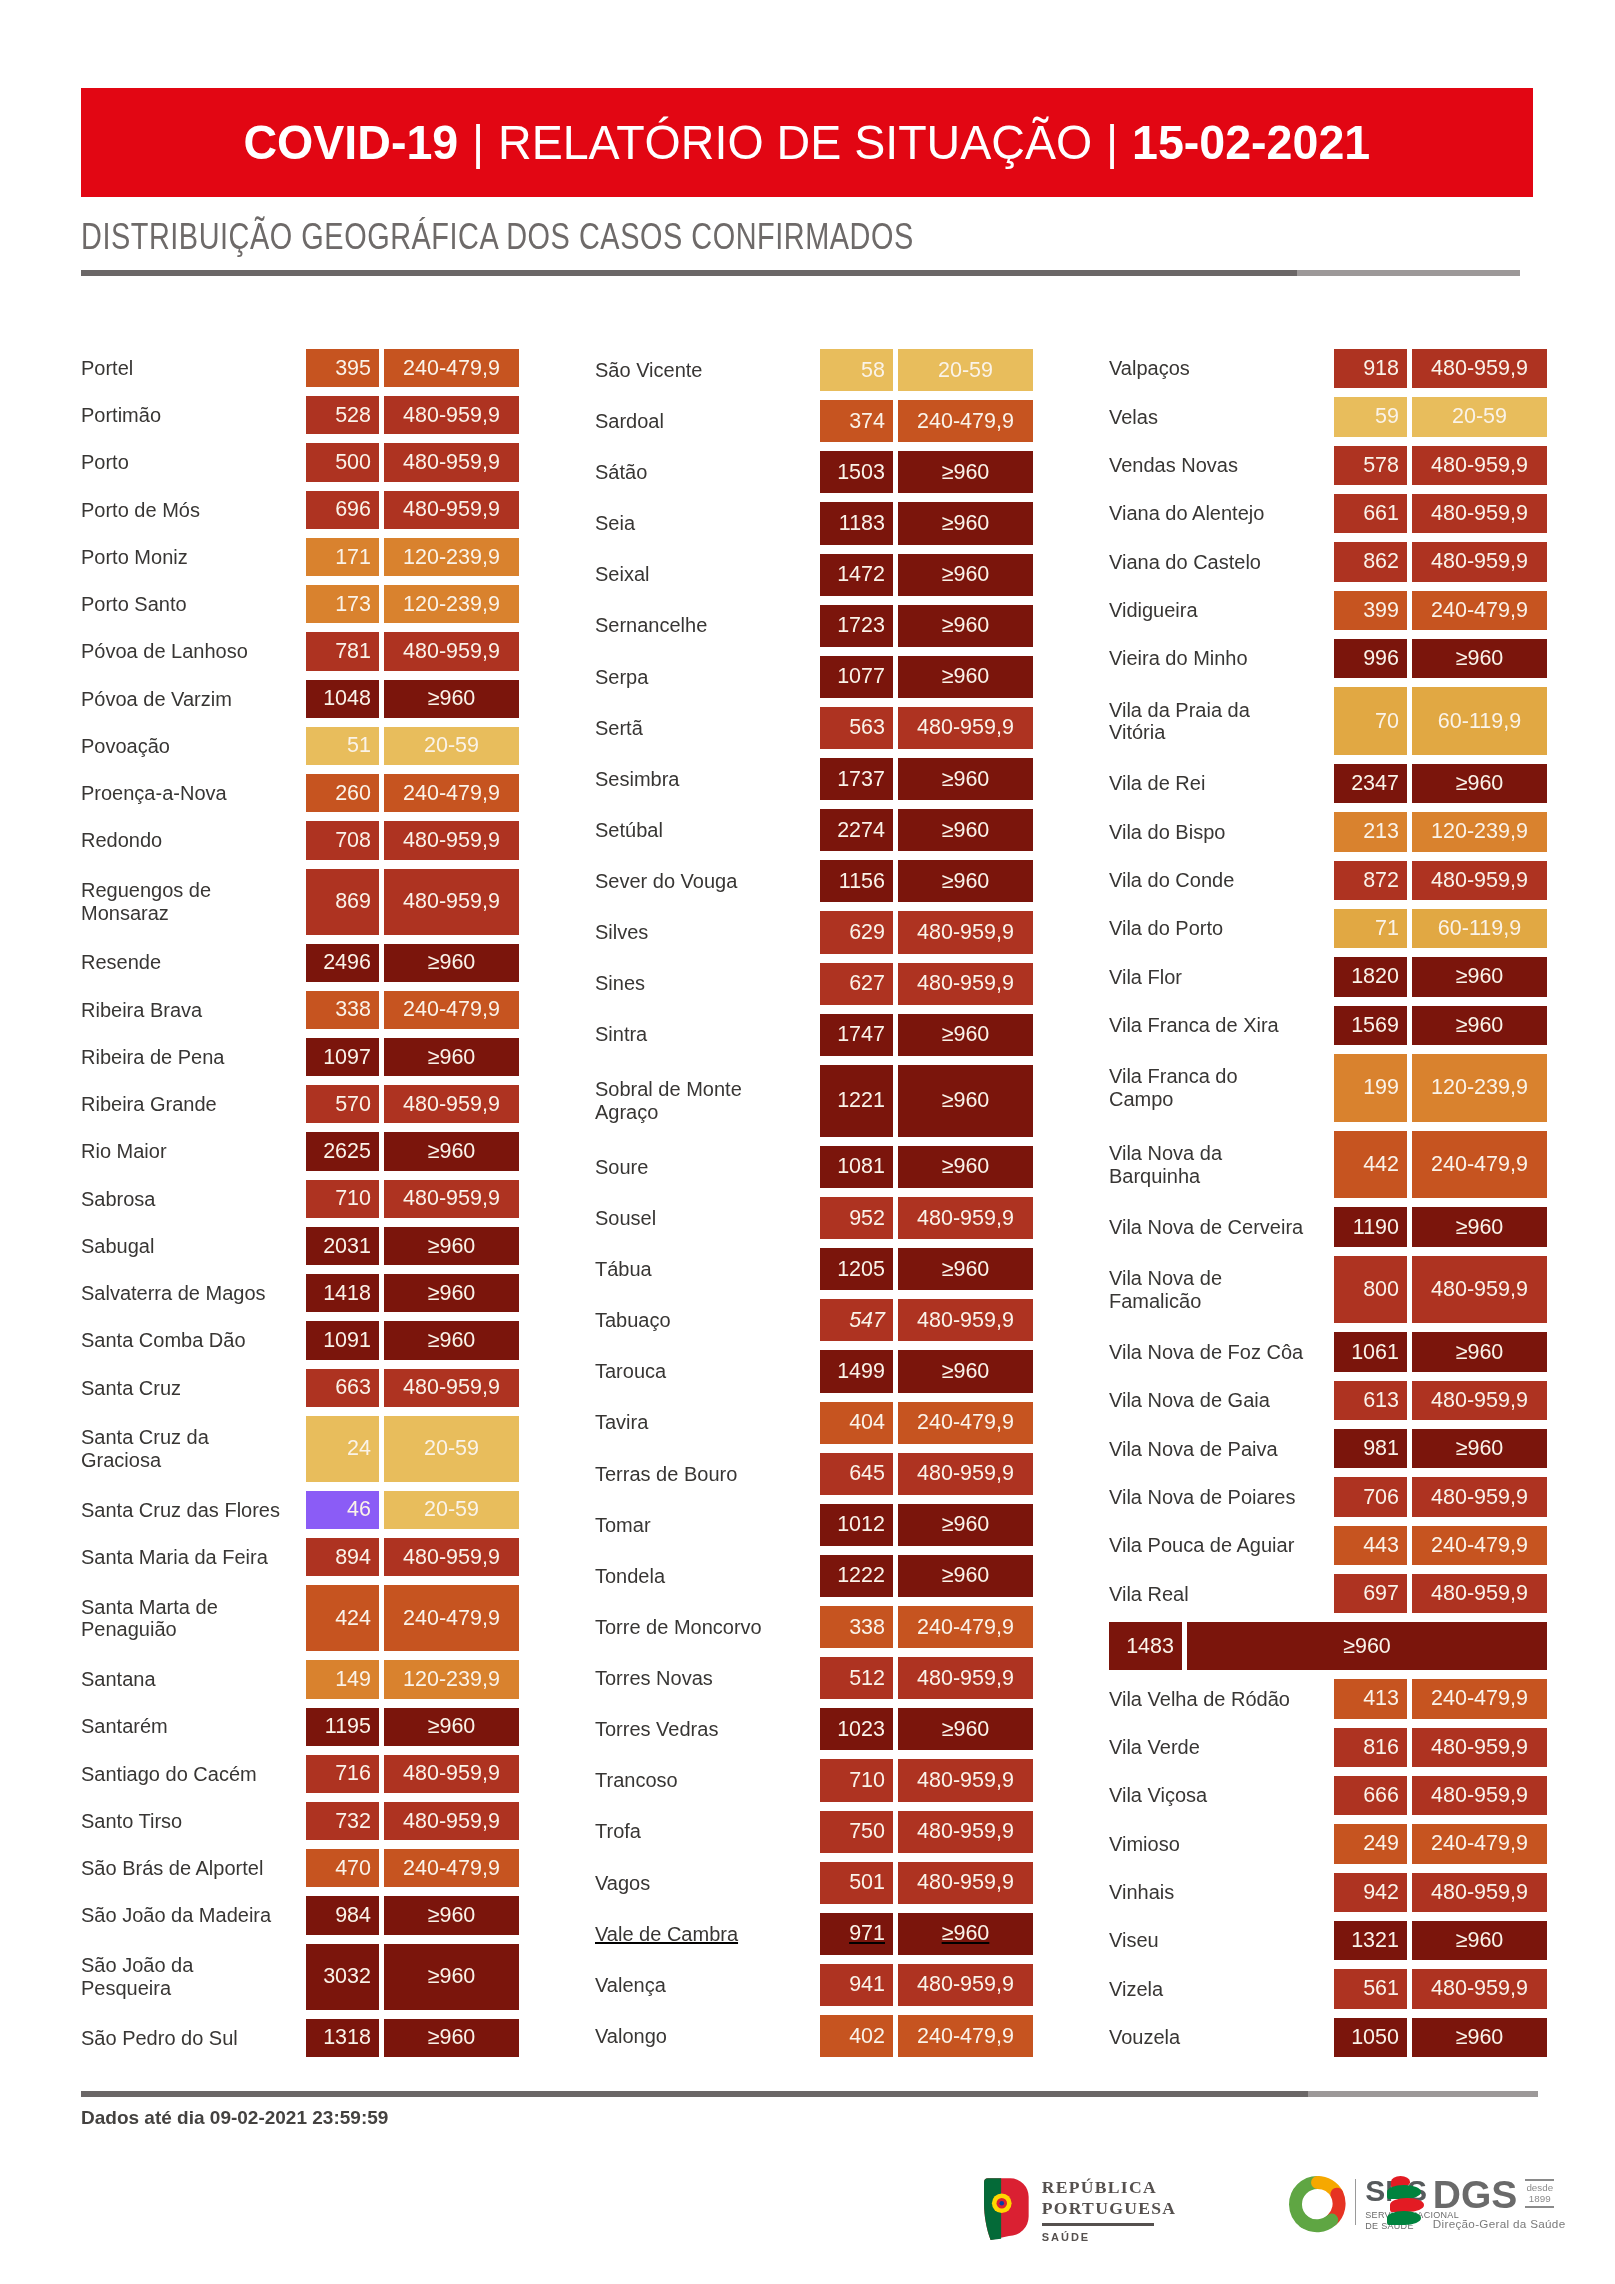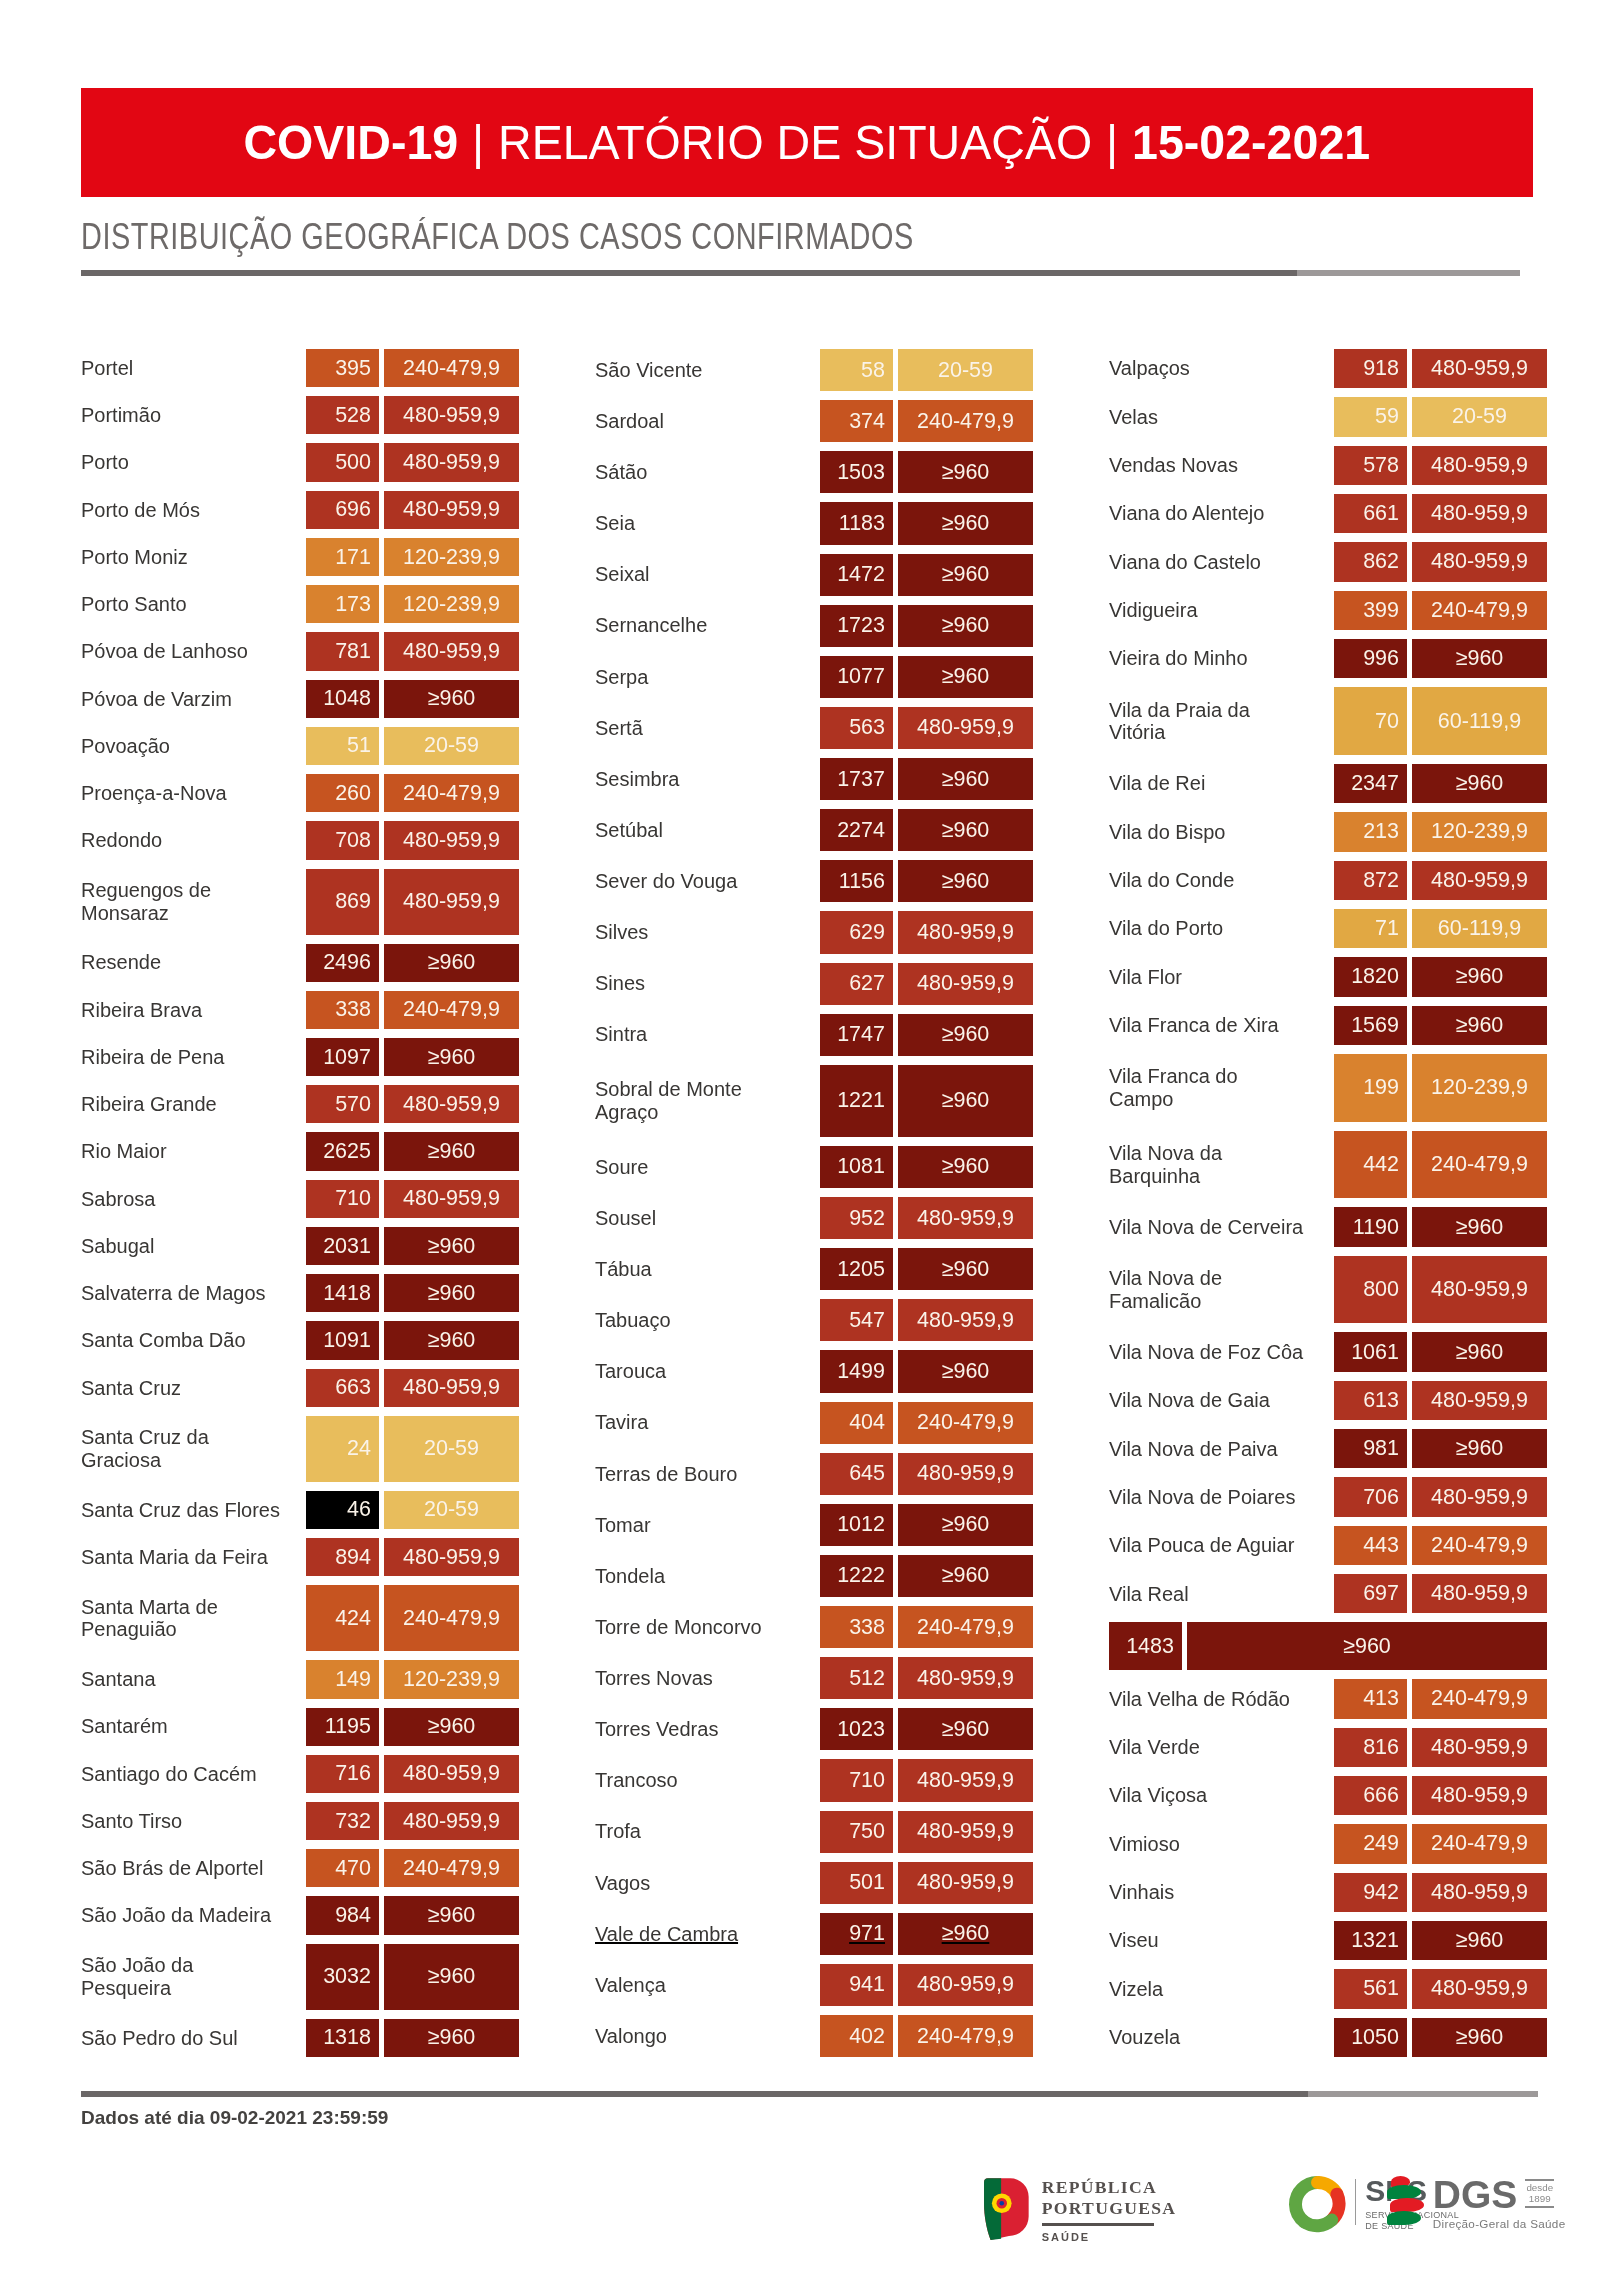--- a/index.html
+++ b/index.html
@@ -186,21 +186,21 @@
         <div class="cell grp" style="background: rgb(174, 51, 33); color: rgb(250, 243, 233);">480-959,9</div>
       </div>
       <div class="row" style="flex-grow: 1.6;">
         <div class="name">Santa Cruz da
 Graciosa</div>
         <div class="cell num" style="background: rgb(232, 189, 92); color: rgb(250, 243, 233);">24</div>
         <div class="cell grp" style="background: rgb(232, 189, 92); color: rgb(250, 243, 233);">20-59</div>
       </div>
       <div class="row" style="flex-grow: 1;">
         <div class="name">Santa Cruz das Flores</div>
-        <div class="cell num" style="background: #000000; color: rgb(250, 243, 233);">46</div>
+        <div class="cell num" style="background: #8b5cf6; color: rgb(250, 243, 233);">46</div>
         <div class="cell grp" style="background: rgb(232, 189, 92); color: rgb(250, 243, 233);">20-59</div>
       </div>
       <div class="row" style="flex-grow: 1;">
         <div class="name">Santa Maria da Feira</div>
         <div class="cell num" style="background: rgb(174, 51, 33); color: rgb(250, 243, 233);">894</div>
         <div class="cell grp" style="background: rgb(174, 51, 33); color: rgb(250, 243, 233);">480-959,9</div>
       </div>
       <div class="row" style="flex-grow: 1.6;">
         <div class="name">Santa Marta de
 Penaguião</div>
@@ -336,21 +336,21 @@
         <div class="cell num" style="background: rgb(174, 51, 33); color: rgb(250, 243, 233);">952</div>
         <div class="cell grp" style="background: rgb(174, 51, 33); color: rgb(250, 243, 233);">480-959,9</div>
       </div>
       <div class="row" style="flex-grow: 1;">
         <div class="name">Tábua</div>
         <div class="cell num" style="background: rgb(123, 21, 12); color: rgb(250, 243, 233);">1205</div>
         <div class="cell grp" style="background: rgb(123, 21, 12); color: rgb(250, 243, 233);">≥960</div>
       </div>
       <div class="row" style="flex-grow: 1;">
         <div class="name">Tabuaço</div>
-        <div class="cell num" style="background: rgb(174, 51, 33); color: rgb(250, 243, 233);">547</div>
+        <div class="cell num" style="background: rgb(174, 51, 33); color: rgb(250, 243, 233); font-style: italic;">547</div>
         <div class="cell grp" style="background: rgb(174, 51, 33); color: rgb(250, 243, 233);">480-959,9</div>
       </div>
       <div class="row" style="flex-grow: 1;">
         <div class="name">Tarouca</div>
         <div class="cell num" style="background: rgb(123, 21, 12); color: rgb(250, 243, 233);">1499</div>
         <div class="cell grp" style="background: rgb(123, 21, 12); color: rgb(250, 243, 233);">≥960</div>
       </div>
       <div class="row" style="flex-grow: 1;">
         <div class="name">Tavira</div>
         <div class="cell num" style="background: rgb(198, 84, 32); color: rgb(250, 243, 233);">404</div>

